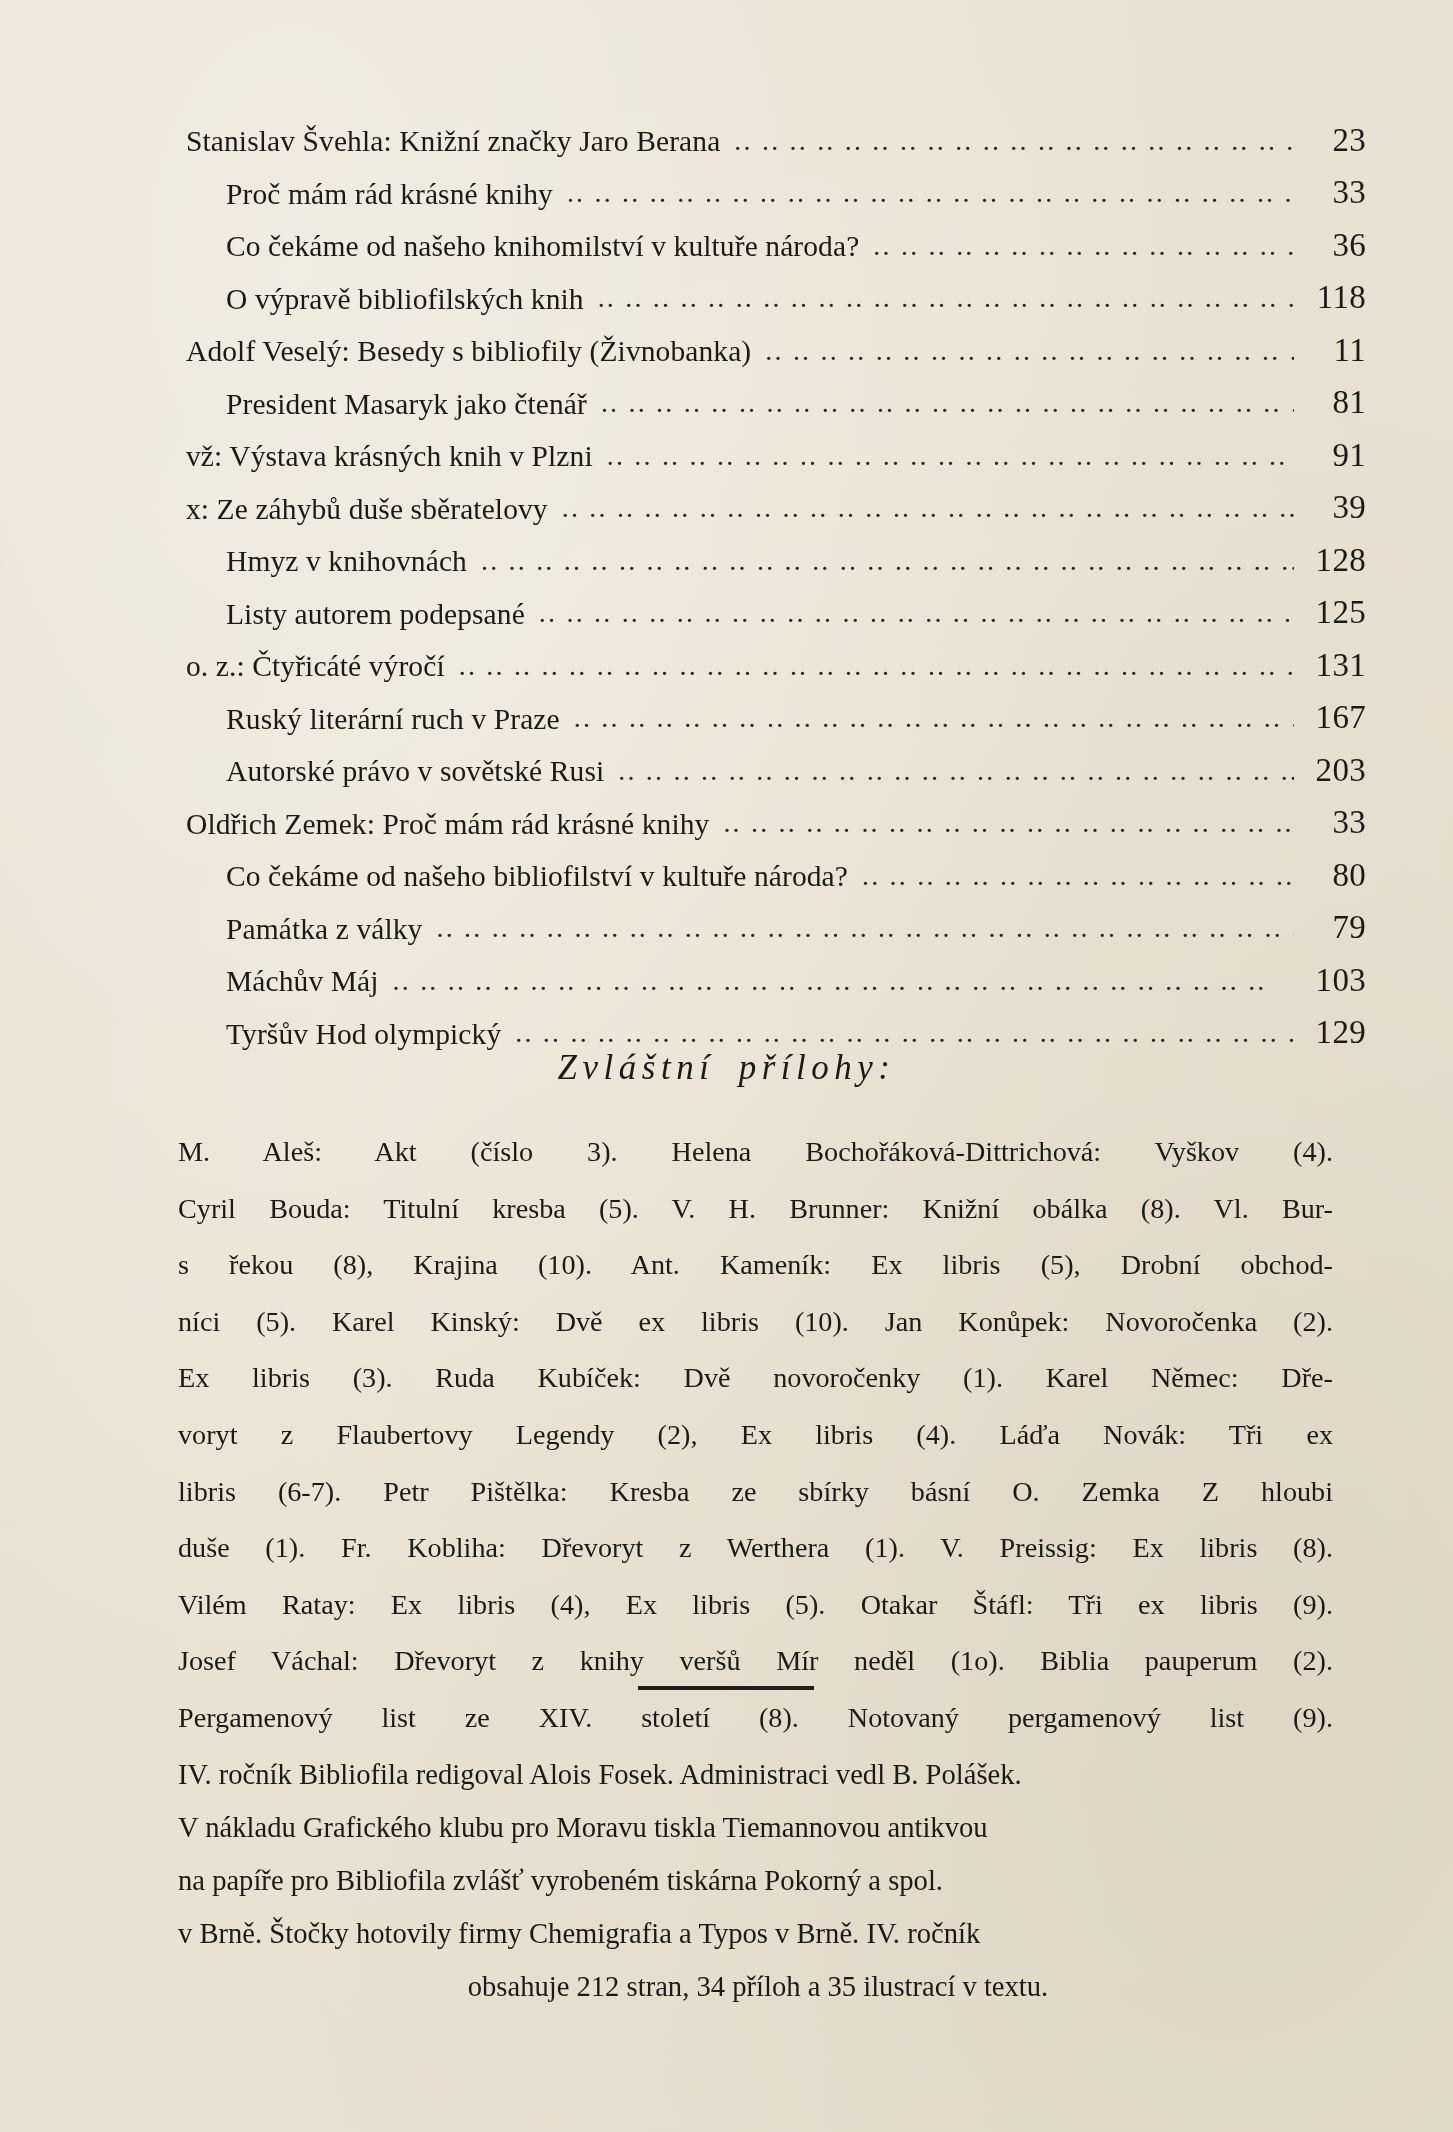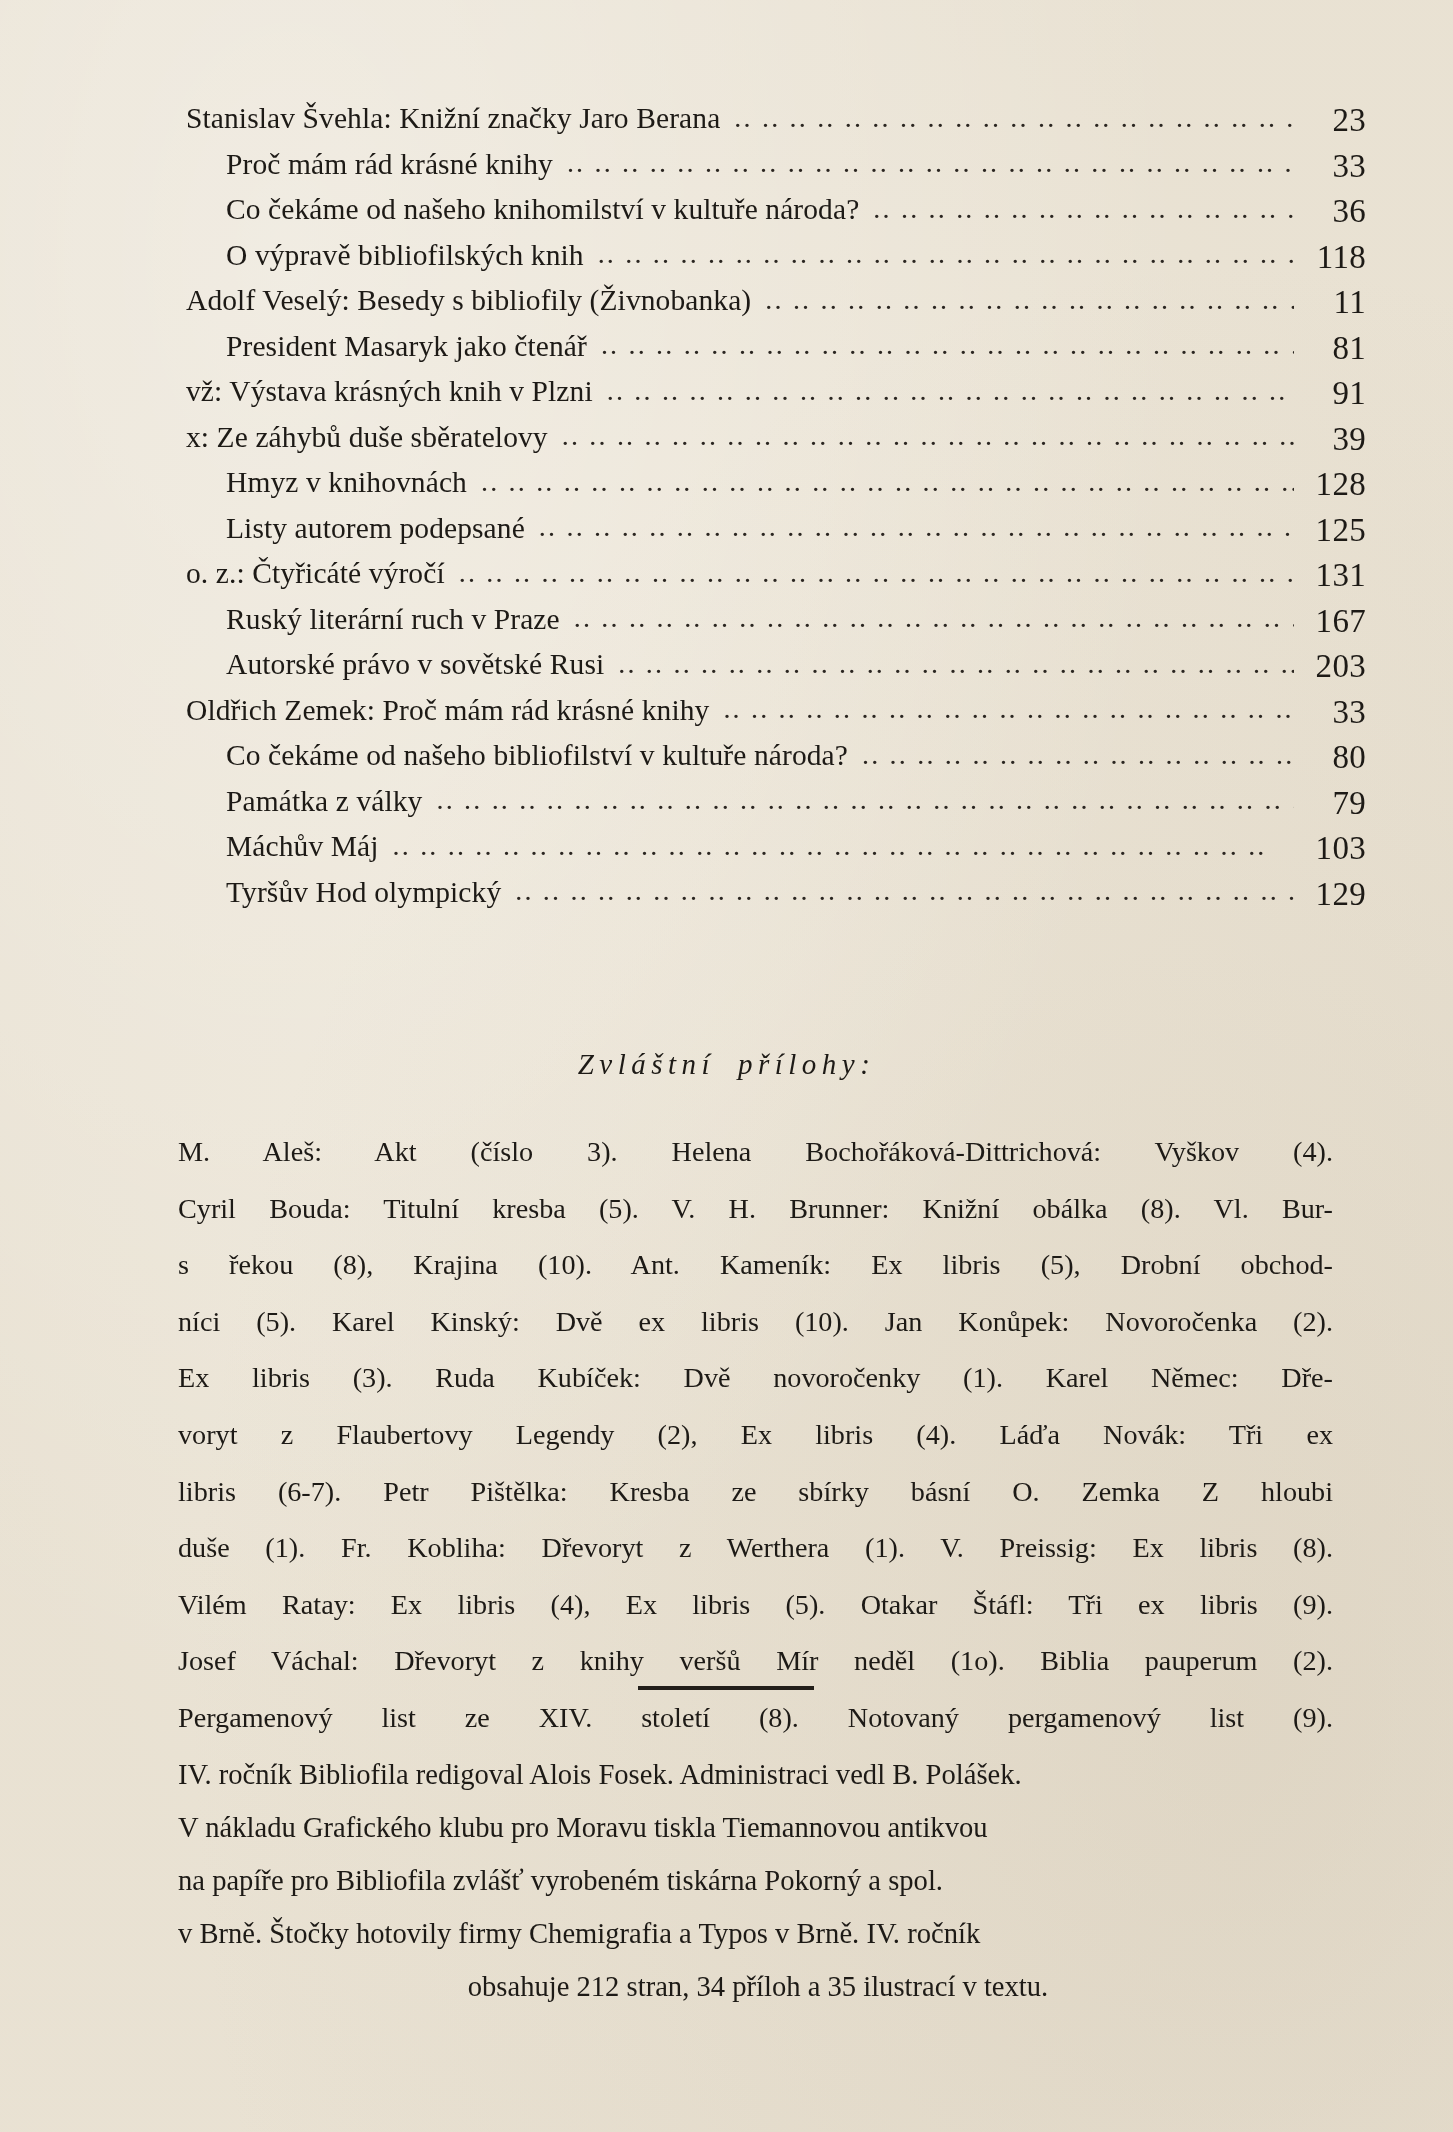--- a/index.html
+++ b/index.html
@@ -34,25 +34,26 @@
 
   
   .toc {
     position: absolute;
     left: 186px;
     top: 104px;
     width: 1180px;
   }
   .toc-row {
     display: flex;
-    align-items: flex-start;
+    align-items: flex-end;
     font-size: 29.5px;
     line-height: 1.0;
     height: 45.5px;
     white-space: nowrap;
+    margin-top: 7px;
   }
   .toc-row.indent .toc-title {
     padding-left: 40px;
   }
   .toc-title {
     flex: 0 0 auto;
     letter-spacing: 0.1px;
   }
   .toc-leader {
     flex: 1 1 auto;
@@ -78,21 +79,21 @@
   }
 
   
   .section-heading {
     position: absolute;
     left: 0;
     top: 1048px;
     width: 1453px;
     text-align: center;
     font-style: italic;
-    font-size: 29px;
+    font-size: 35px;
     letter-spacing: 5.5px;
     word-spacing: 10px;
   }
 
   
   .plates {
     position: absolute;
     left: 178px;
     top: 1118px;
     width: 1155px;

